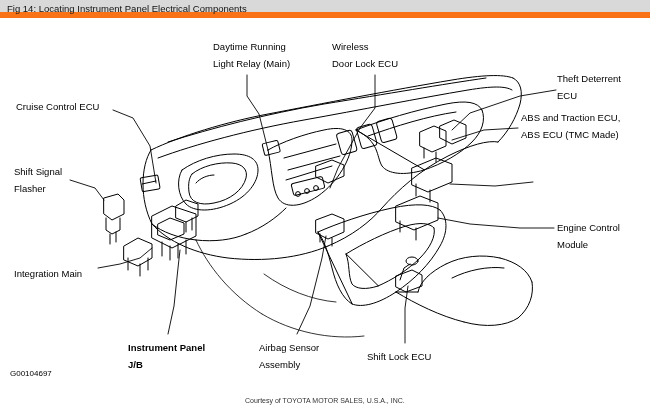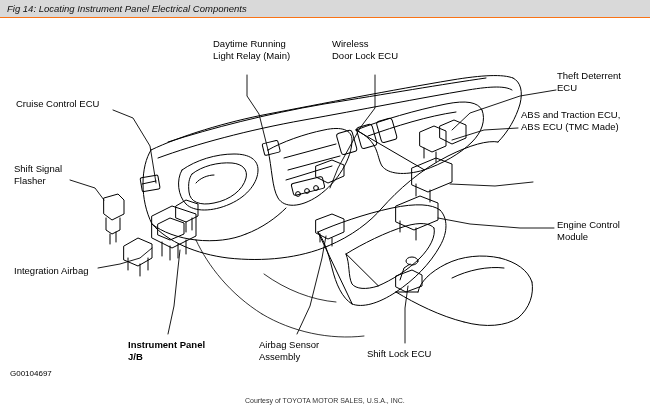--- a/index.html
+++ b/index.html
@@ -15,43 +15,42 @@
     font-family: "Liberation Sans", sans-serif;
     overflow: hidden;
   }
   #title-bar {
     position: absolute;
     left: 0;
     top: 0;
     width: 650px;
     height: 18px;
     background: #d9d9d9;
-    border-bottom: 1px solid #f97316;
+    border-bottom: 6px solid #f97316;
     box-sizing: border-box;
-    font-style: italic;
   }
   #title-bar .title-text {
     position: absolute;
     left: 7px;
     top: 3px;
     font-size: 9.5px;
     color: #111111;
     white-space: nowrap;
   }
   #canvas {
     position: absolute;
     left: 0;
     top: 18px;
     width: 650px;
     height: 398px;
   }
   .label {
     position: absolute;
     font-size: 9.5px;
-    line-height: 12px;
+    line-height: 17px;
     color: #000000;
     white-space: pre;
   }
   .label.bold {
     font-weight: bold;
   }
   .label.small {
     font-size: 8px;
     line-height: 10px;
   }
@@ -246,21 +245,21 @@
 Door Lock ECU</div>
     <div class="label" style="left:557px; top:52px;">Theft Deterrent
 ECU</div>
     <div class="label" style="left:16px;  top:80px;">Cruise Control ECU</div>
     <div class="label" style="left:521px; top:91px;">ABS and Traction ECU,
 ABS ECU (TMC Made)</div>
     <div class="label" style="left:14px;  top:145px;">Shift Signal
 Flasher</div>
     <div class="label" style="left:557px; top:201px;">Engine Control
 Module</div>
-    <div class="label" style="left:14px;  top:247px;">Integration Airbag</div>
+    <div class="label" style="left:14px;  top:247px;">Integration Main</div>
     <div class="label bold" style="left:128px; top:321px;">Instrument Panel
 J/B</div>
     <div class="label" style="left:259px; top:321px;">Airbag Sensor
 Assembly</div>
     <div class="label" style="left:367px; top:330px;">Shift Lock ECU</div>
 
     <div class="label small" style="left:10px; top:351px;">G00104697</div>
     <div class="label tiny" style="left:245px; top:378px;">Courtesy of TOYOTA MOTOR SALES, U.S.A., INC.</div>
 
   </div>

